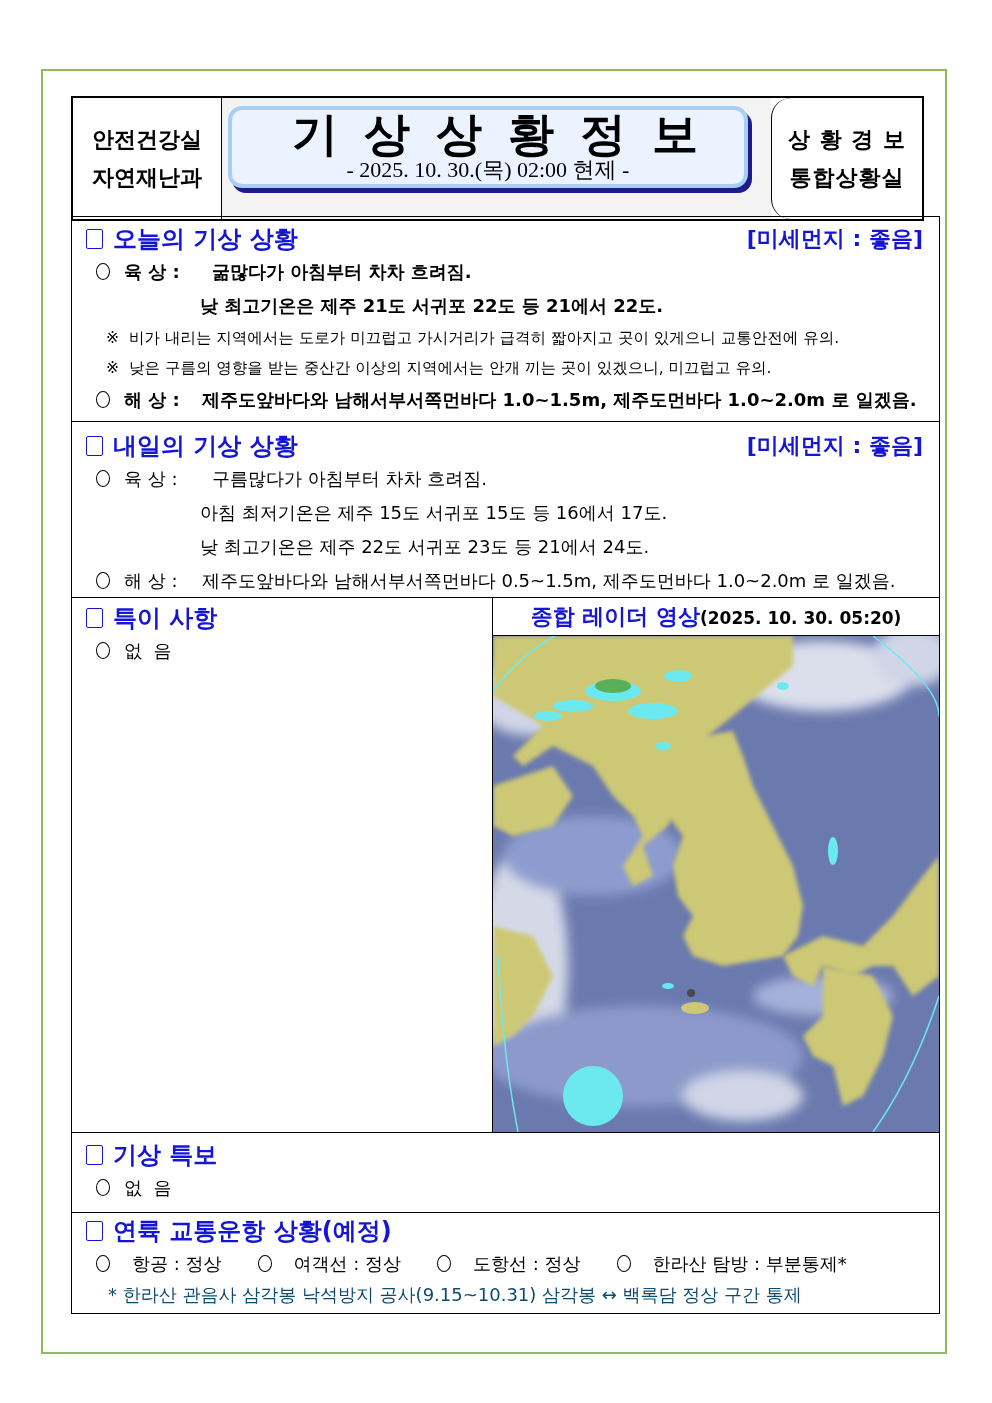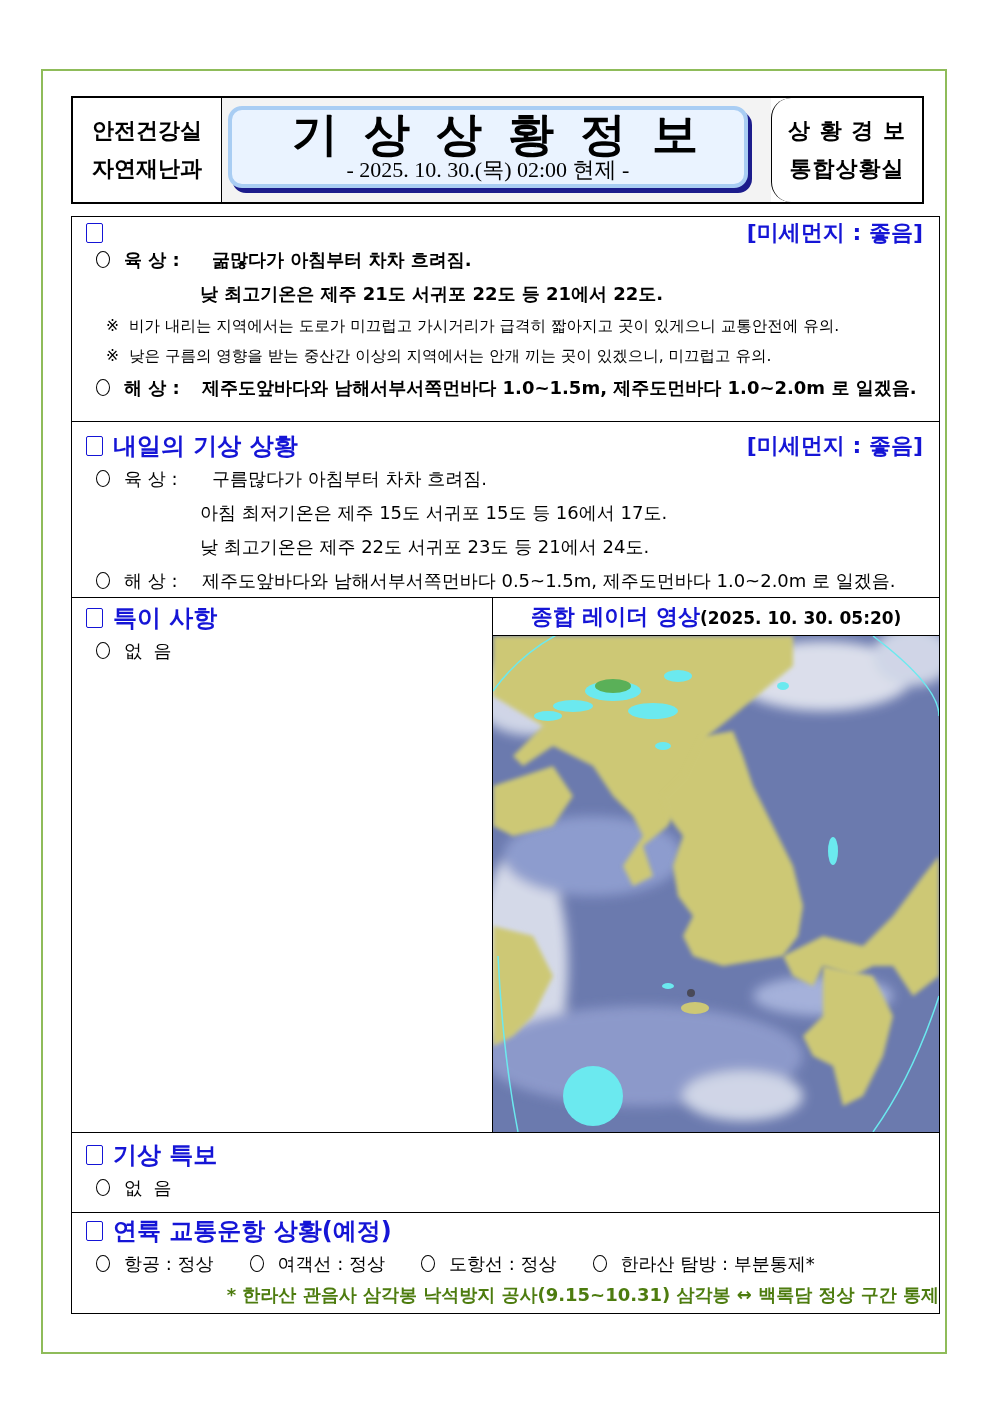--- a/index.html
+++ b/index.html
@@ -1,19 +1,19 @@
 <!DOCTYPE html>
 <html><head>
 <meta charset="utf-8">
 <style>
   html, body { margin:0; padding:0; background:#ffffff; }
   body { width:992px; height:1403px; position:relative; font-family:"DejaVu Sans","Liberation Sans",sans-serif; color:#000; }
   .page-frame { position:absolute; left:41px; top:69px; width:906px; height:1285px; border:2px solid #8fbc5a; box-sizing:border-box; }
   
-  .header { position:absolute; left:71px; top:96px; width:853px; height:108px; border:2px solid #000; box-sizing:border-box; display:flex; }
+  .header { position:absolute; left:71px; top:96px; width:853px; height:125px; border:2px solid #000; box-sizing:border-box; display:flex; }
   .hdr-left, .hdr-right { display:flex; flex-direction:column; justify-content:center; align-items:center; font-weight:bold; font-size:22px; line-height:38px; }
   .hdr-left { width:148px; border-right:1px solid #000; }
   .hdr-right { width:150px; border-left:1px solid #000; letter-spacing:1px;border-radius:20px; }
   .hdr-center { flex:1; position:relative; background:#f3f3f3; }
   .title-box { position:absolute; left:6px; top:8px; width:520px; height:82px; border-radius:14px; background:#eaf3ff; border:4px solid #a9cdf3; box-shadow:4px 5px 0 #1c1c8c; box-sizing:border-box; }
   .title-main { position:absolute; left:0; right:0; top:-2px; text-align:center; font-size:46px; font-weight:bold; letter-spacing:26px; line-height:52px; font-family:"DejaVu Sans",sans-serif;margin-left:40px; }
   .title-sub { position:absolute; left:0; right:0; top:46px; text-align:center; font-size:22px; font-family:"Liberation Serif","DejaVu Serif",serif; line-height:28px; }
   
   .body-table { position:absolute; left:71px; top:216px; width:869px; border:1px solid #000; box-sizing:border-box; }
   .section { border-bottom:1px solid #000; position:relative; box-sizing:border-box; }
@@ -28,22 +28,22 @@
   .note { font-size:15.5px; line-height:30px; padding-left:34px; white-space:nowrap; }
   .note .mark { margin-right:10px; }
   .bold { font-weight:bold; }
   .split { display:flex; height:535px; }
   .split-left { width:421px; border-right:1px solid #000; box-sizing:border-box; }
   .split-right { flex:1; display:flex; flex-direction:column; }
   .radar-title { height:38px; border-bottom:1px solid #000; text-align:center; color:#1515d6; font-weight:bold; font-size:22px; line-height:38px; box-sizing:border-box; }
   .radar-title .ts { color:#000; font-size:17px; font-weight:bold; }
   .radar-img { flex:1; position:relative; overflow:hidden; }
   .transport-items { display:flex; font-size:18px; line-height:34px; padding-left:24px; }
-  .transport-items .item { display:flex; margin-right:36px; }
-  .transport-note { color:#4d7c0f; font-size:18px; line-height:28px; padding-left:36px; padding-bottom:4px; font-weight:bold;text-align:right; }
+  .transport-items .item { display:flex; margin-right:36px;gap:8px; }
+  .transport-note { color:#0c4a6e; font-size:18px; line-height:28px; padding-left:36px; padding-bottom:4px; font-weight:normal; }
 </style>
 </head>
 <body>
 
 <div class="page-frame"></div>
 
 <div class="header">
   <div class="hdr-left">
     <div>안전건강실</div>
     <div>자연재난과</div>
@@ -58,20 +58,21 @@
     <div>상 황 경 보</div>
     <div>통합상황실</div>
   </div>
 </div>
 
 <div class="body-table">
 
   <div class="section" style="height:205px;padding-top:6px;">
     <div class="sec-title">
       <span class="checkbox-icon"></span>
+      <span>오늘의 기상 상황</span>
       <span class="dust">[미세먼지 : 좋음]</span>
     </div>
     <div class="line bold">
       <span class="bullet"></span>
       <span class="lbl">육 상 :</span>
       <span>굶많다가 아침부터 차차 흐려짐.</span>
     </div>
     <div class="line bold indent">낮 최고기온은 제주 21도 서귀포 22도 등 21에서 22도.</div>
     <div class="note">
       <span class="mark">※</span><span>비가 내리는 지역에서는 도로가 미끄럽고 가시거리가 급격히 짧아지고 곳이 있게으니 교통안전에 유의.</span>

